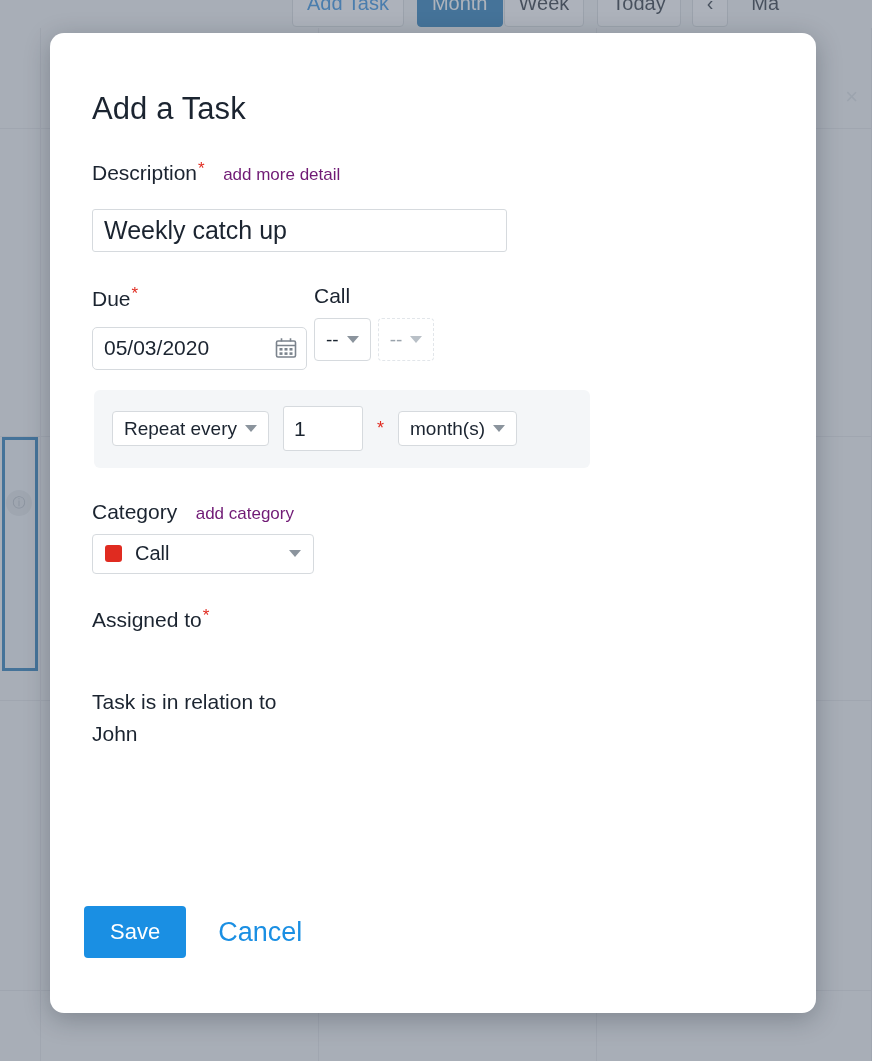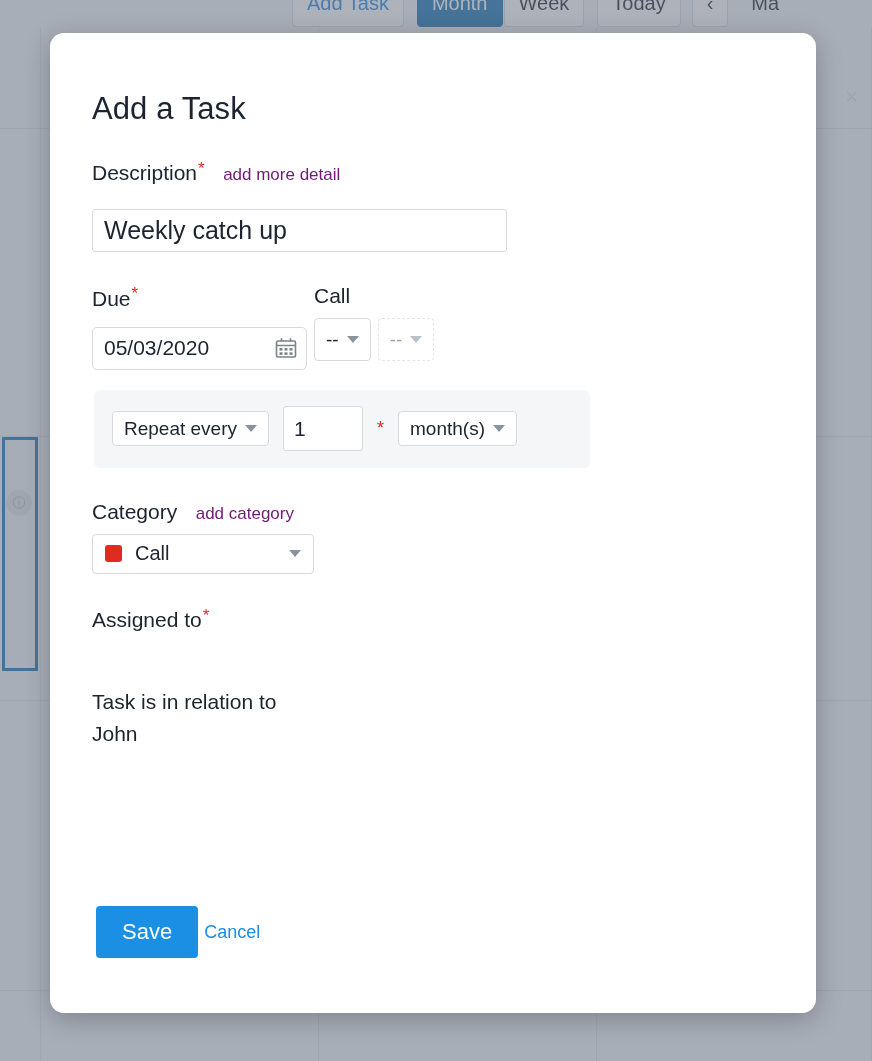--- a/index.html
+++ b/index.html
@@ -167,28 +167,28 @@
     padding: 0 12px; font-size: 20px; color: #1b2430; cursor: pointer;
   }
   .caret.sm {
     border-left-width: 5px; border-right-width: 5px; border-top-width: 6px;
   }
 
   .relation { margin-top: 58px; }
   .relation .l1 { font-size: 21px; color: #1b2430; }
   .relation .l2 { font-size: 21px; color: #1b2430; font-weight: normal; margin-top: 8px; }
 
-  .footer { position: absolute; left: 46px; bottom: 55px; display: flex; align-items: center; }
+  .footer { position: absolute; left: 34px; bottom: 55px; display: flex; align-items: center; gap: 26px; }
   .save-btn {
     background: #1a8fe3; color: #fff; border: 0; border-radius: 4px;
     font-size: 22px; padding: 13px 26px; cursor: pointer;
     font-family: "Liberation Sans", sans-serif;
   }
   .cancel-link {
-    color: #1a8fe3; font-size: 18px; cursor: pointer; background: none; border: 0;
+    color: #1a8fe3; font-size: 27px; cursor: pointer; background: none; border: 0;
     font-family: "Liberation Sans", sans-serif;
   }
 </style>
 </head>
 <body>
 
 <div id="backdrop">
 
   <div class="bg-grid">
     <div class="bg-vline" style="left:40px"></div>

